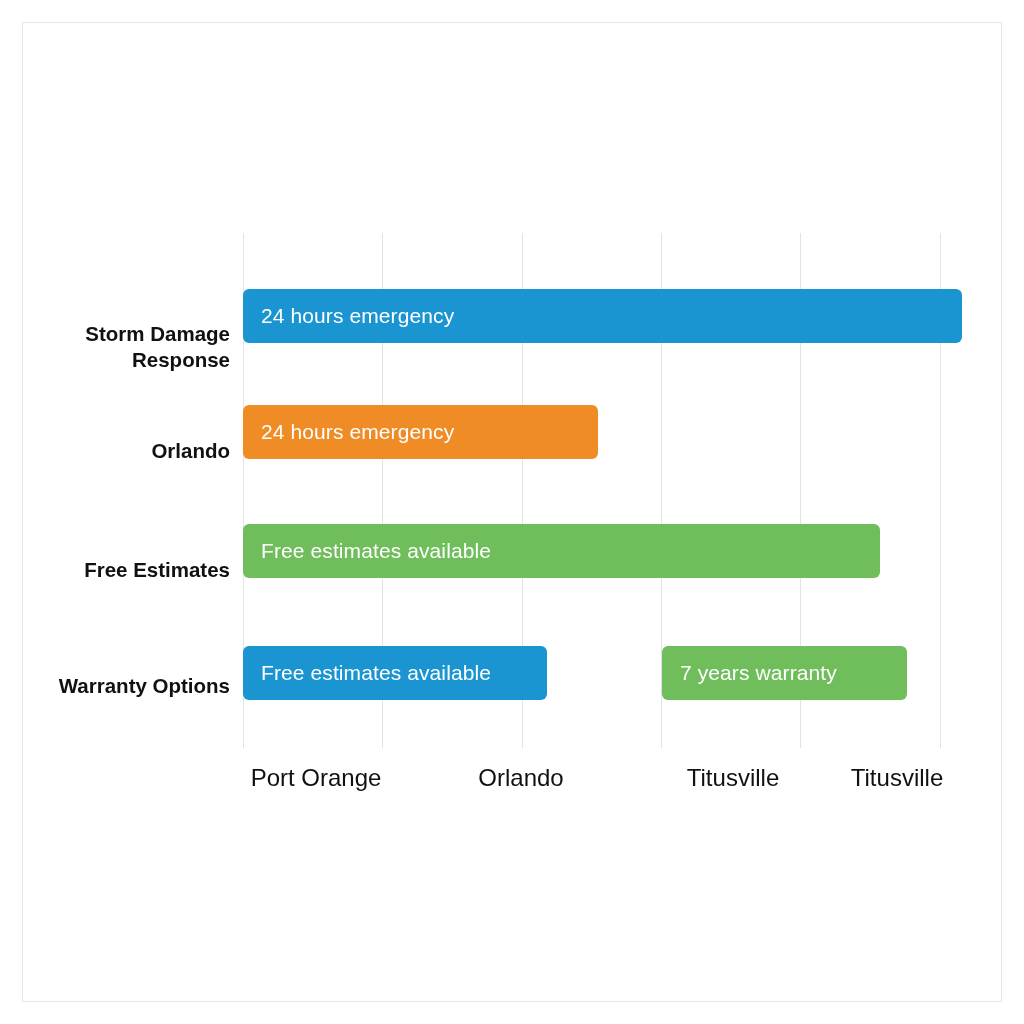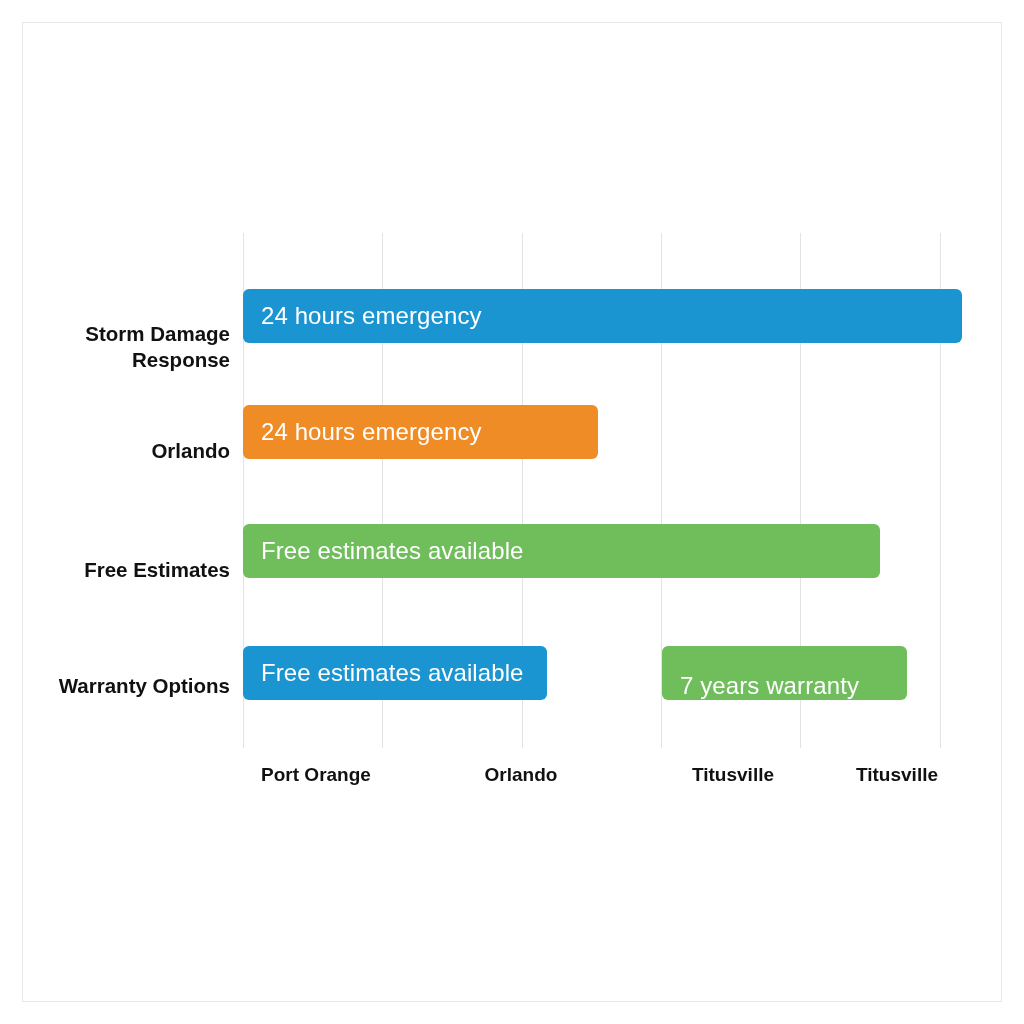--- a/index.html
+++ b/index.html
@@ -61,21 +61,21 @@
     position: absolute;
     height: 54px;
     border-radius: 6px;
     display: flex;
     align-items: center;
     box-sizing: border-box;
   }
 
   .bar-label {
     color: #ffffff;
-    font-size: 24px;
+    font-size: 21px;
     font-family: "Liberation Sans", sans-serif;
     white-space: nowrap;
     padding-left: 18px;
     letter-spacing: 0.1px;
   }
 
   
   .cat-label {
     position: absolute;
     right: 0;
@@ -102,22 +102,22 @@
     position: absolute;
     left: 0;
     top: 758px;
     width: 1024px;
     height: 50px;
   }
   .xtick {
     position: absolute;
     top: 6px;
     transform: translateX(-50%);
-    font-size: 19px;
-    font-weight: bold;
+    font-size: 24px;
+    font-weight: normal;
     color: #111111;
     font-family: "Liberation Sans", sans-serif;
     white-space: nowrap;
   }
 </style>
 </head>
 <body>
 
 <div id="figure">
   <div id="frame"></div>
@@ -145,21 +145,21 @@
     <div class="bar-row" style="top:258px;">
       <div class="bar" style="left:0px; width:637px; top:33px; background:#70bd5c;">
         <span class="bar-label">Free estimates available</span>
       </div>
     </div>
 
     <div class="bar-row" style="top:387px;">
       <div class="bar" style="left:0px; width:304px; top:26px; background:#1b95d1;">
         <span class="bar-label">Free estimates available</span>
       </div>
-      <div class="bar" style="left:419px; width:245px; top:26px; background:#70bd5c;align-items:flex-end;">
+      <div class="bar" style="left:419px; width:245px; top:26px; background:#70bd5c;">
         <span class="bar-label">7 years warranty</span>
       </div>
     </div>
   </div>
 
   <div id="ylabels">
     <div class="cat-label" style="top:68px;">Storm Damage Response</div>
     <div class="cat-label" style="top:185px;">Orlando</div>
     <div class="cat-label" style="top:420px; width:216px;">Warranty Options</div>
     <div class="cat-label" style="top:304px;">Free Estimates</div>

